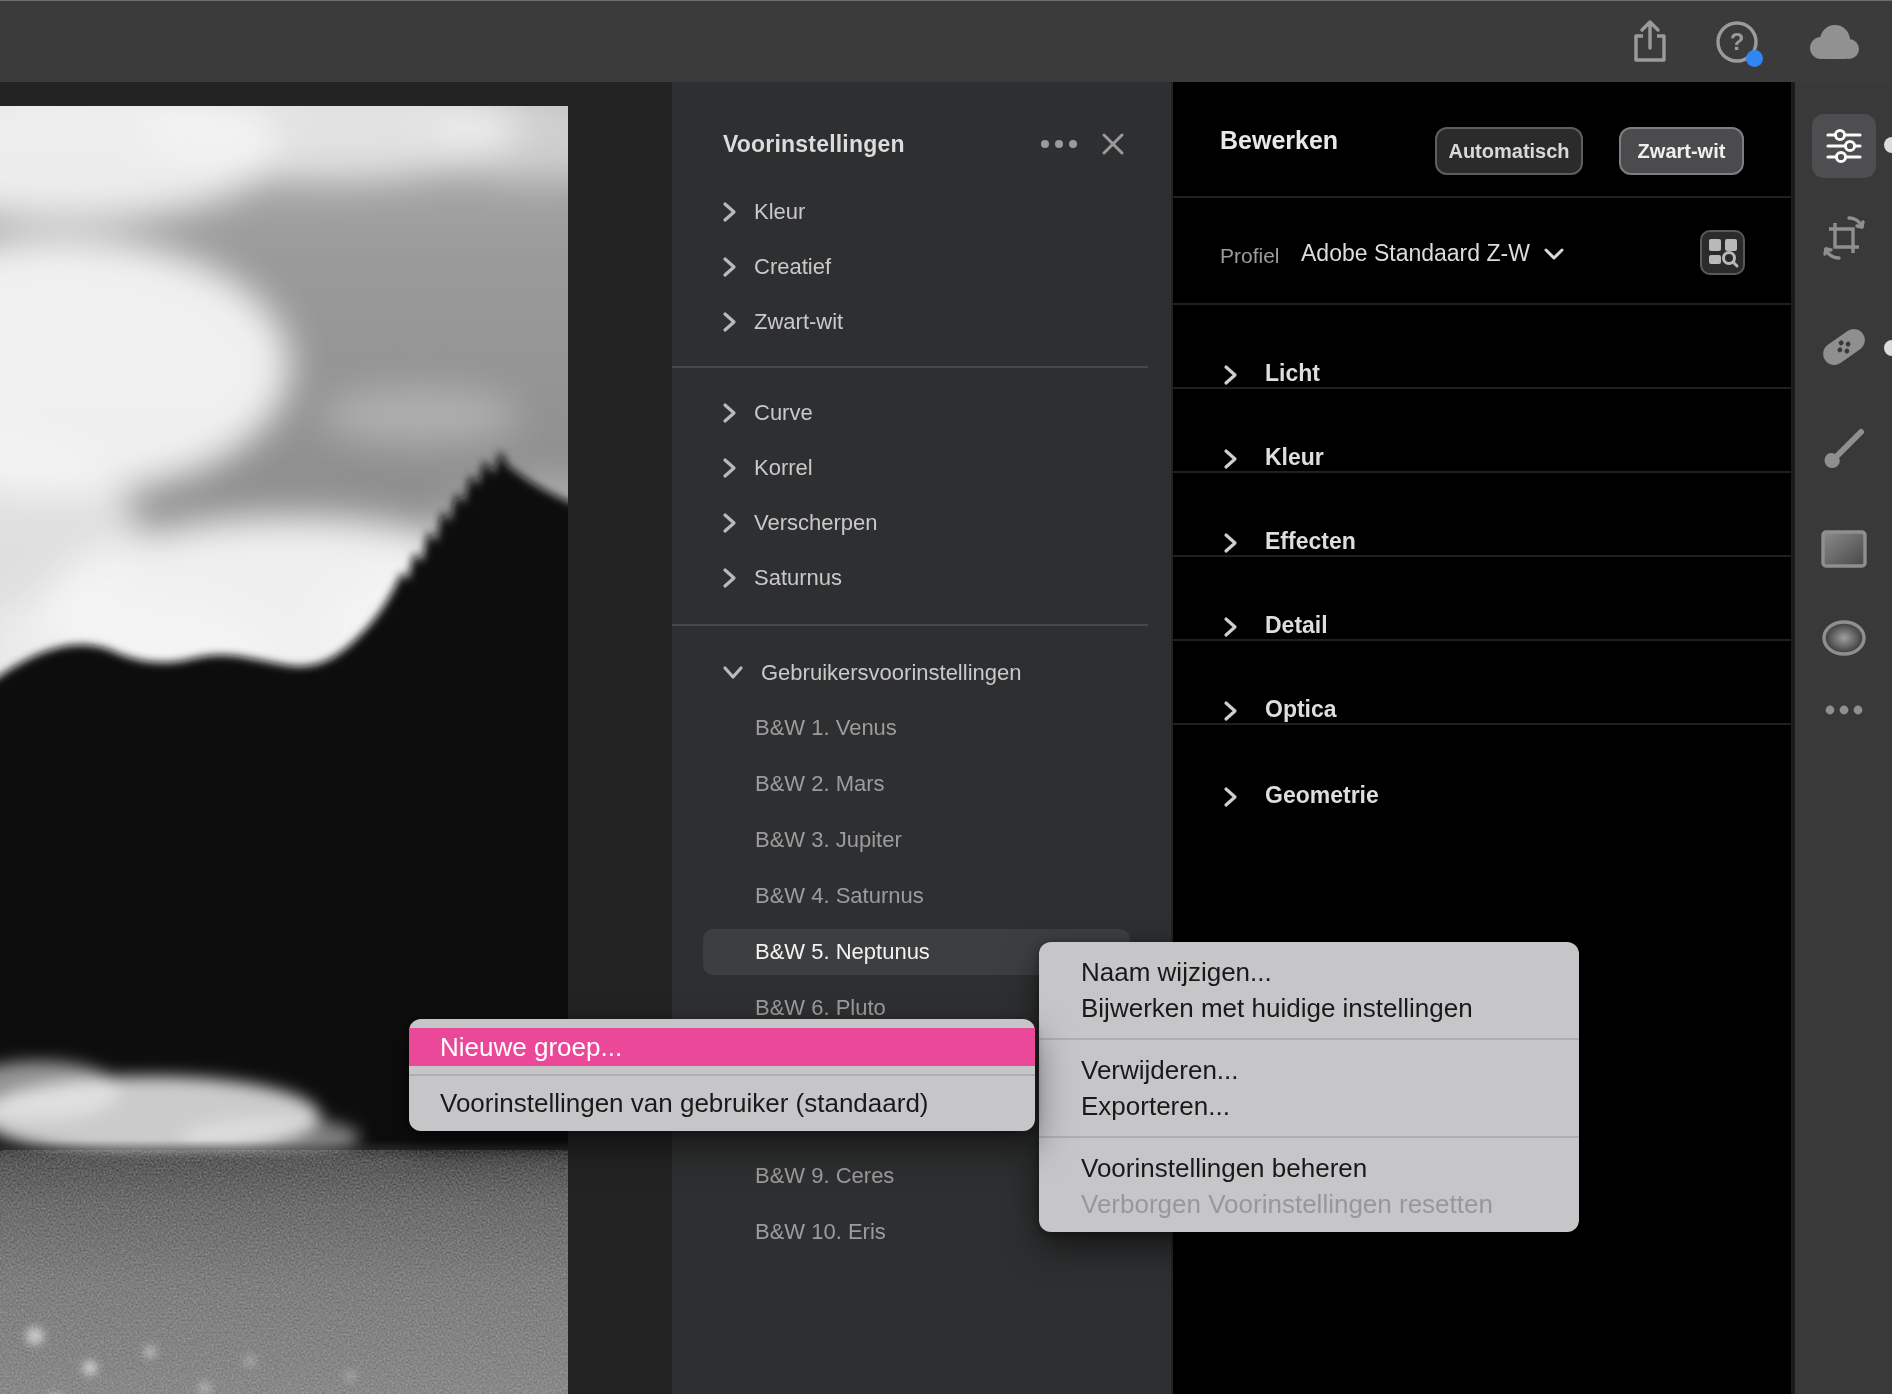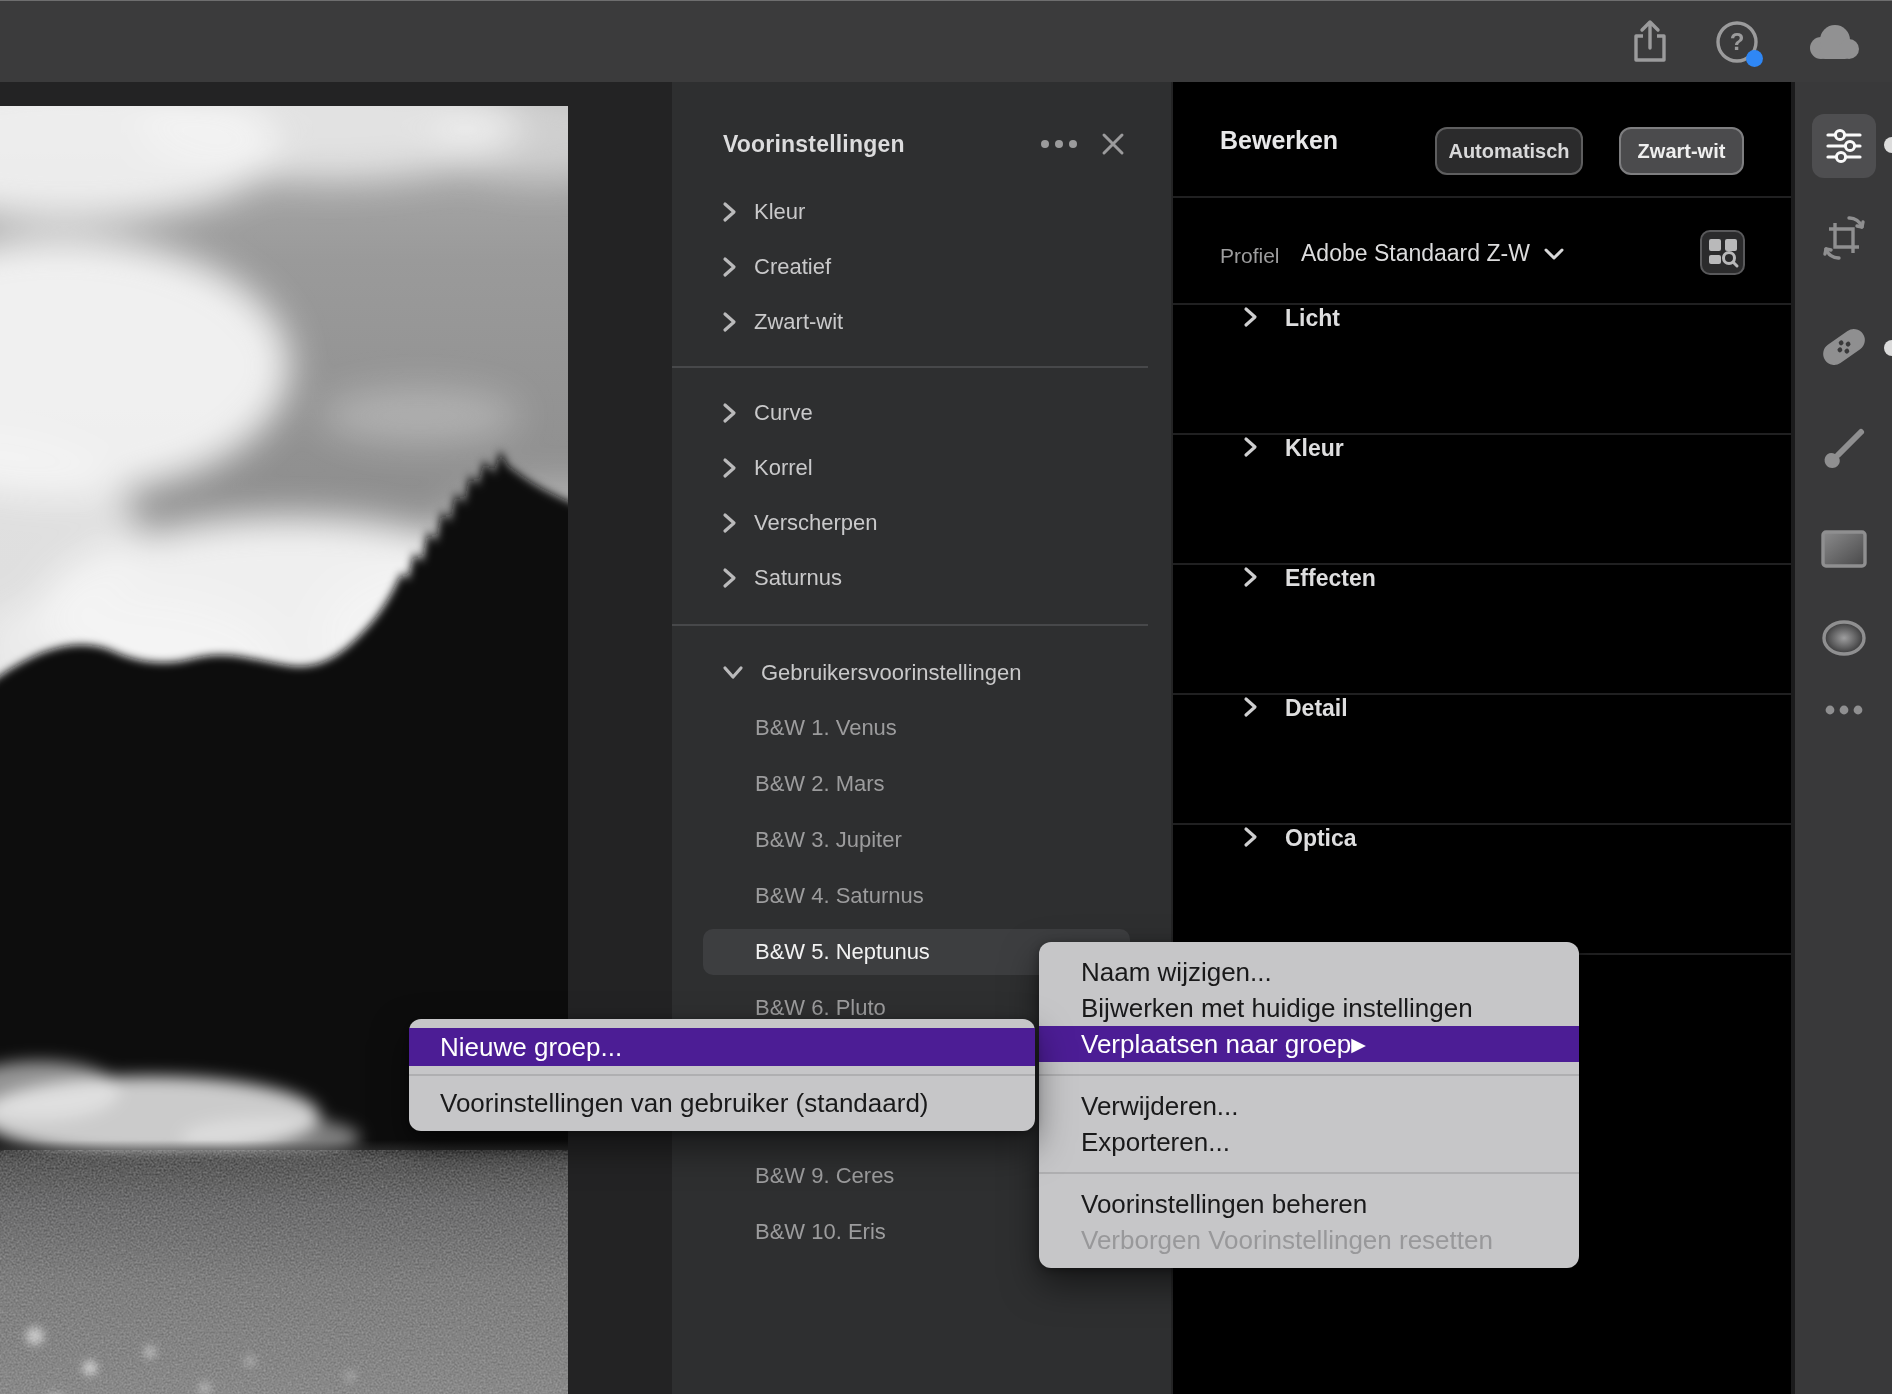--- a/index.html
+++ b/index.html
@@ -54,21 +54,21 @@
          cursor: pointer; font-family: "Liberation Sans", sans-serif; }
   .btn-auto { left: 262px; width: 148px; background: #2b2b2c; border: 2px solid #5e5e5f; color: #d9d9da; }
   .btn-bw   { left: 446px; width: 125px; background: #4b4b4d; border: 2px solid #7e7e80; color: #efefef; }
   .profile-row { position: relative; height: 107px; border-bottom: 2px solid #202021; }
   .profile-label { position: absolute; left: 47px; top: 46px; font-size: 21px; color: #9d9d9e; }
   .profile-value { position: absolute; left: 128px; top: 42px; font-size: 23px; color: #dcdcdd;
                    display: flex; align-items: center; gap: 14px; cursor: pointer; }
   .profile-grid-btn { position: absolute; left: 527px; top: 32px; width: 45px; height: 45px;
                       background: #2b2b2c; border: 2px solid #59595b; border-radius: 10px;
                       display: flex; align-items: center; justify-content: center; cursor: pointer; }
-  .esection { height: 130px; display: flex; align-items: flex-start; padding-left: 70px; gap: 27px;
+  .esection { height: 84px; display: flex; align-items: flex-end; padding-left: 50px; gap: 27px;
               border-bottom: 2px solid #202021; cursor: pointer; }
   .esection:last-child { border-bottom: none; }
   .esection-label { font-size: 23px; font-weight: bold; color: #dededf; }
 
   
   .toolbar { position: absolute; left: 1791px; top: 82px; width: 101px; height: 1312px;
              background: #39393a; border-left: 4px solid #1b1b1c; }
   .tool { position: absolute; left: 50%; transform: translateX(-50%);
           display: flex; align-items: center; justify-content: center; cursor: pointer; }
   .tool-active-bg { width: 64px; height: 64px; background: #4e4e50; border-radius: 12px;
@@ -78,21 +78,21 @@
 
   
   .menu { position: absolute; background: #c6c6c8; border-radius: 12px;
           box-shadow: 0 16px 36px rgba(0,0,0,.5), 0 2px 10px rgba(0,0,0,.35);
           padding: 12px 0 10px 0; z-index: 20; }
   .main-menu { left: 1039px; top: 942px; width: 540px; }
   .sub-menu  { left: 409px;  top: 1019px; width: 626px; padding: 9px 0; z-index: 21; }
   .menu-item { height: 36px; display: flex; align-items: center; justify-content: flex-start;
                padding: 0 24px 0 42px; font-size: 26px; color: #19191a; cursor: pointer; }
   .sub-menu .menu-item { height: 38px; padding-left: 31px; }
-  .menu-item.hl { background: #4c1d95; color: #ffffff; }
+  .menu-item.hl { background: #ec4899; color: #ffffff; }
   .menu-item.disabled { color: #98989a; cursor: default; }
   .menu-sep { height: 2px; background: #afafb1; margin: 12px 0; }
   .sub-menu .menu-sep { margin: 8px 0; }
   .menu-arrow { font-size: 19px; line-height: 1; }
 </style>
 </head>
 <body>
 
 <div class="screen">
 
@@ -467,24 +467,20 @@
     <span class="edge-dot" style="top:258px"></span>
   </div>
 
   <div class="menu main-menu">
     <div class="menu-item">
       <span>Naam wijzigen...</span>
     </div>
     <div class="menu-item">
       <span>Bijwerken met huidige instellingen</span>
     </div>
-    <div class="menu-item hl">
-      <span>Verplaatsen naar groep</span>
-      <span class="menu-arrow">▶</span>
-    </div>
     <div class="menu-sep"></div>
     <div class="menu-item">
       <span>Verwijderen...</span>
     </div>
     <div class="menu-item">
       <span>Exporteren...</span>
     </div>
     <div class="menu-sep"></div>
     <div class="menu-item">
       <span>Voorinstellingen beheren</span>

